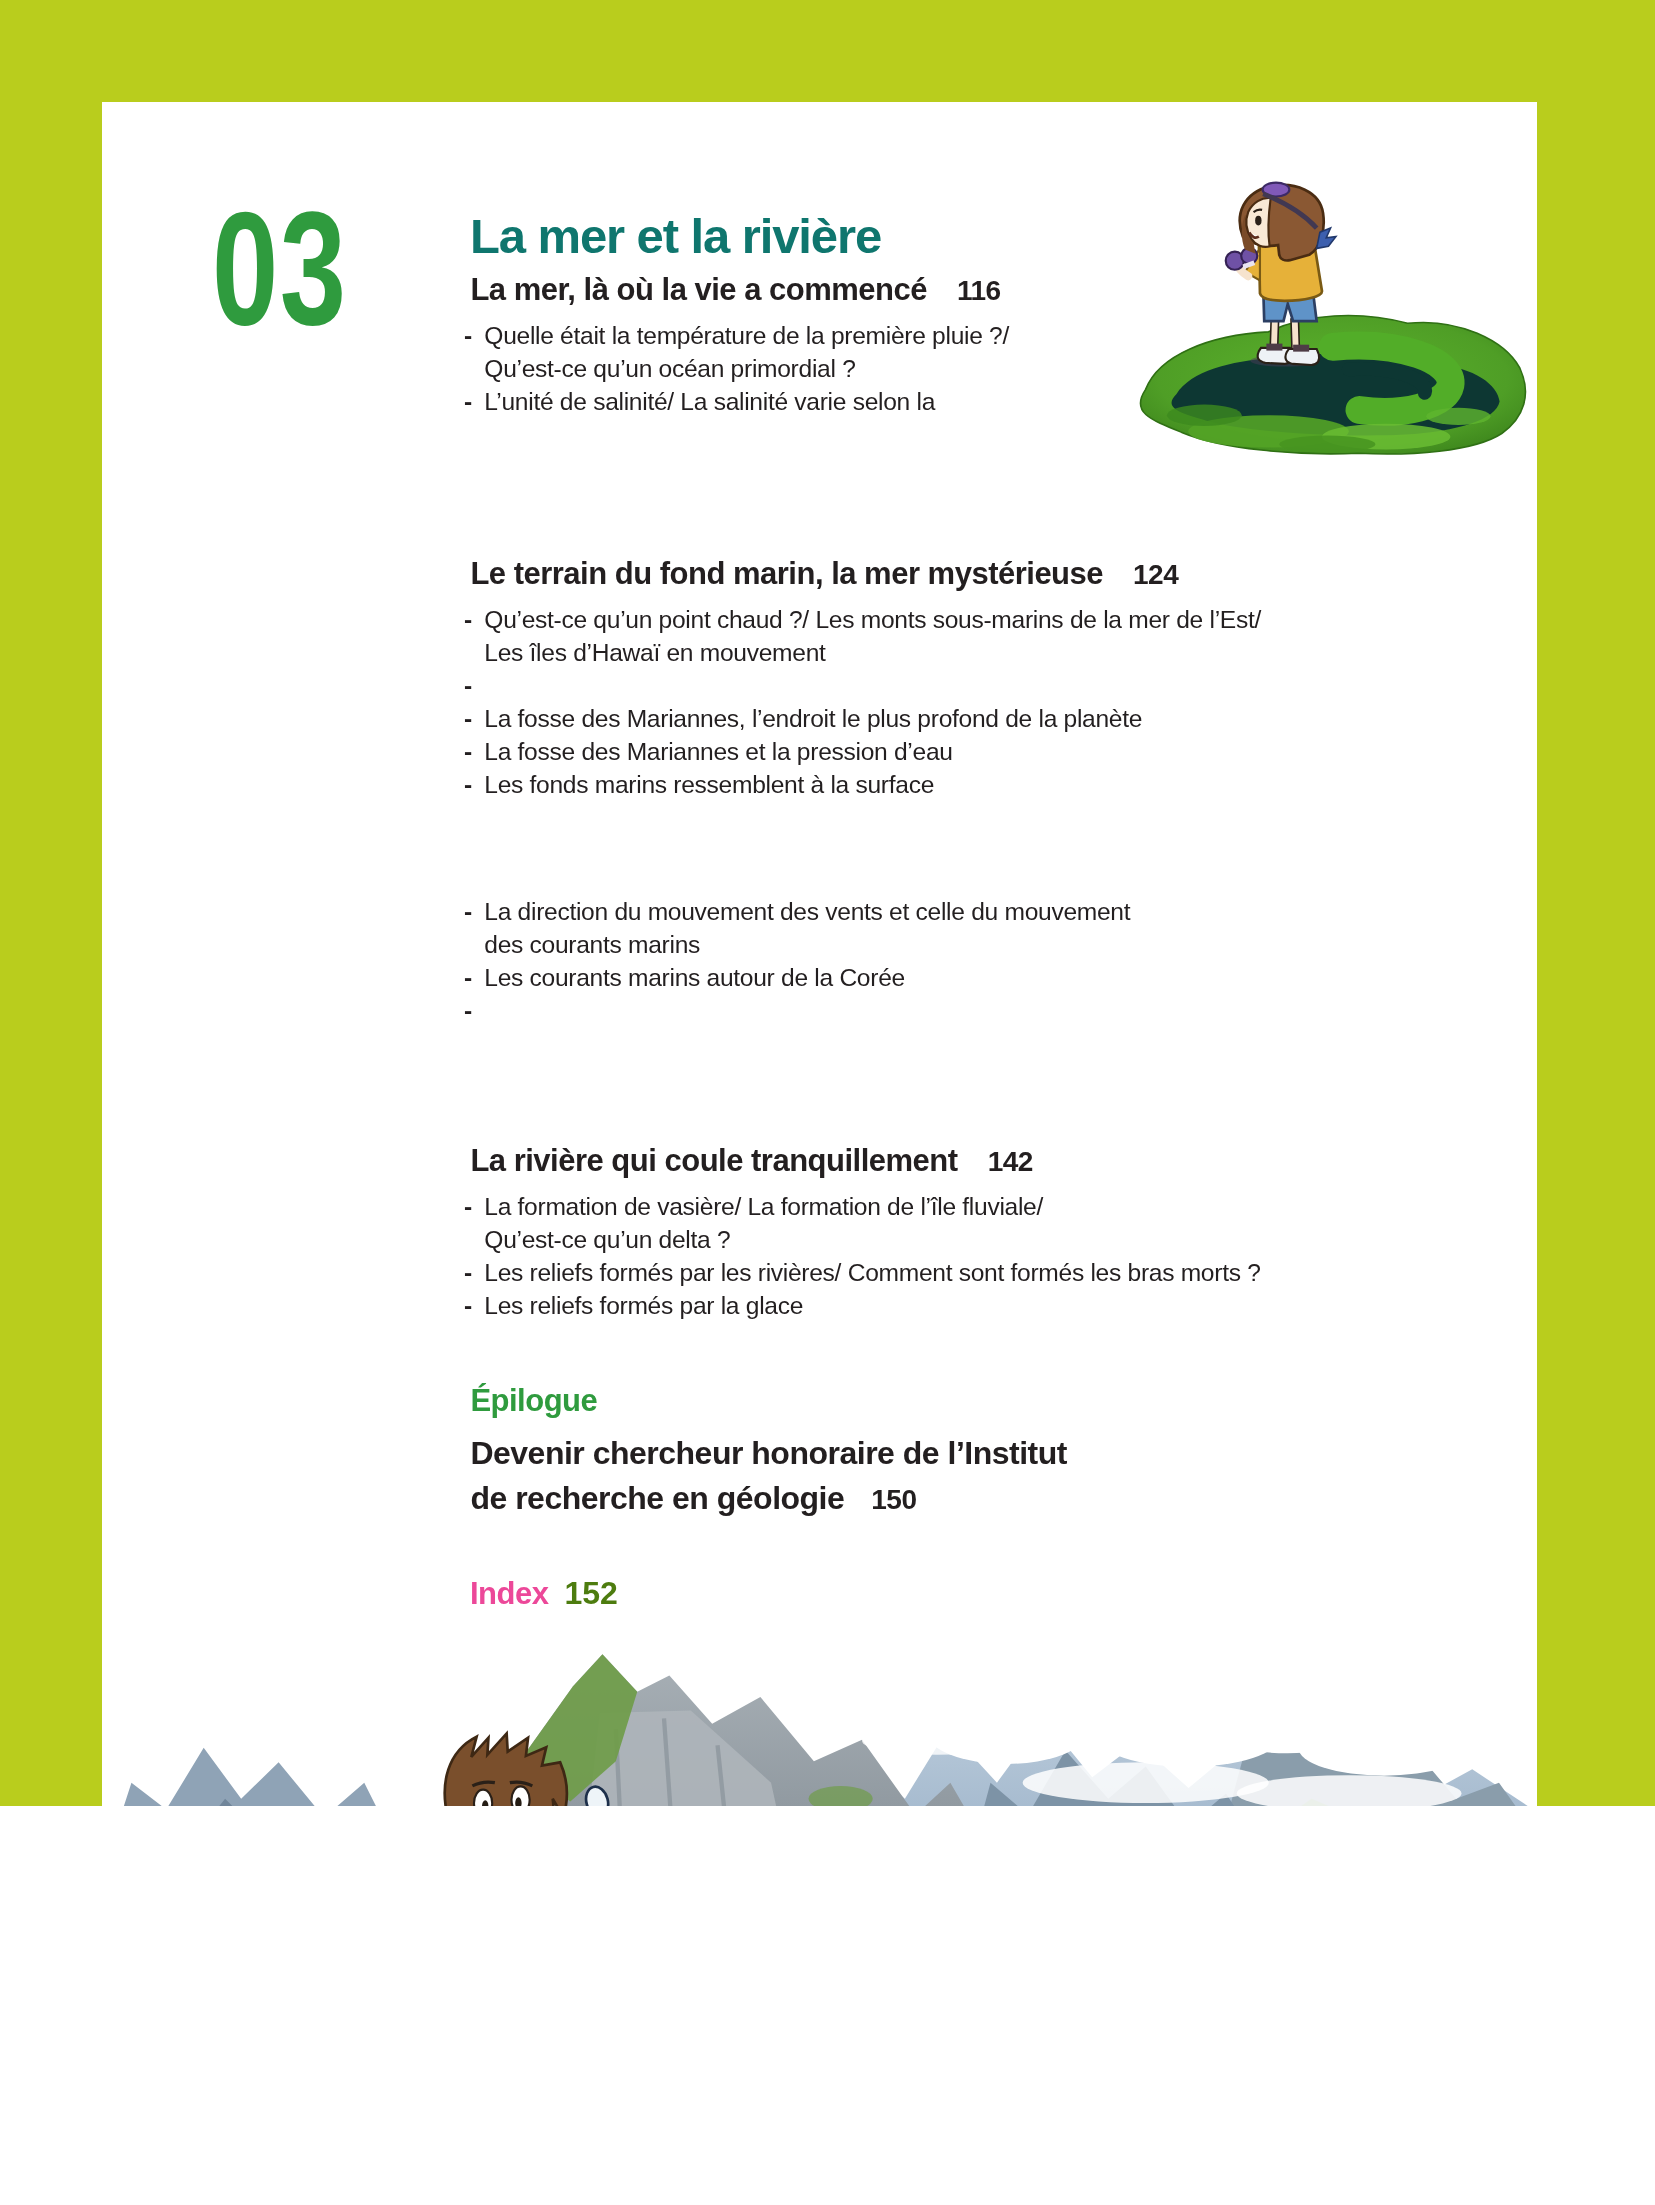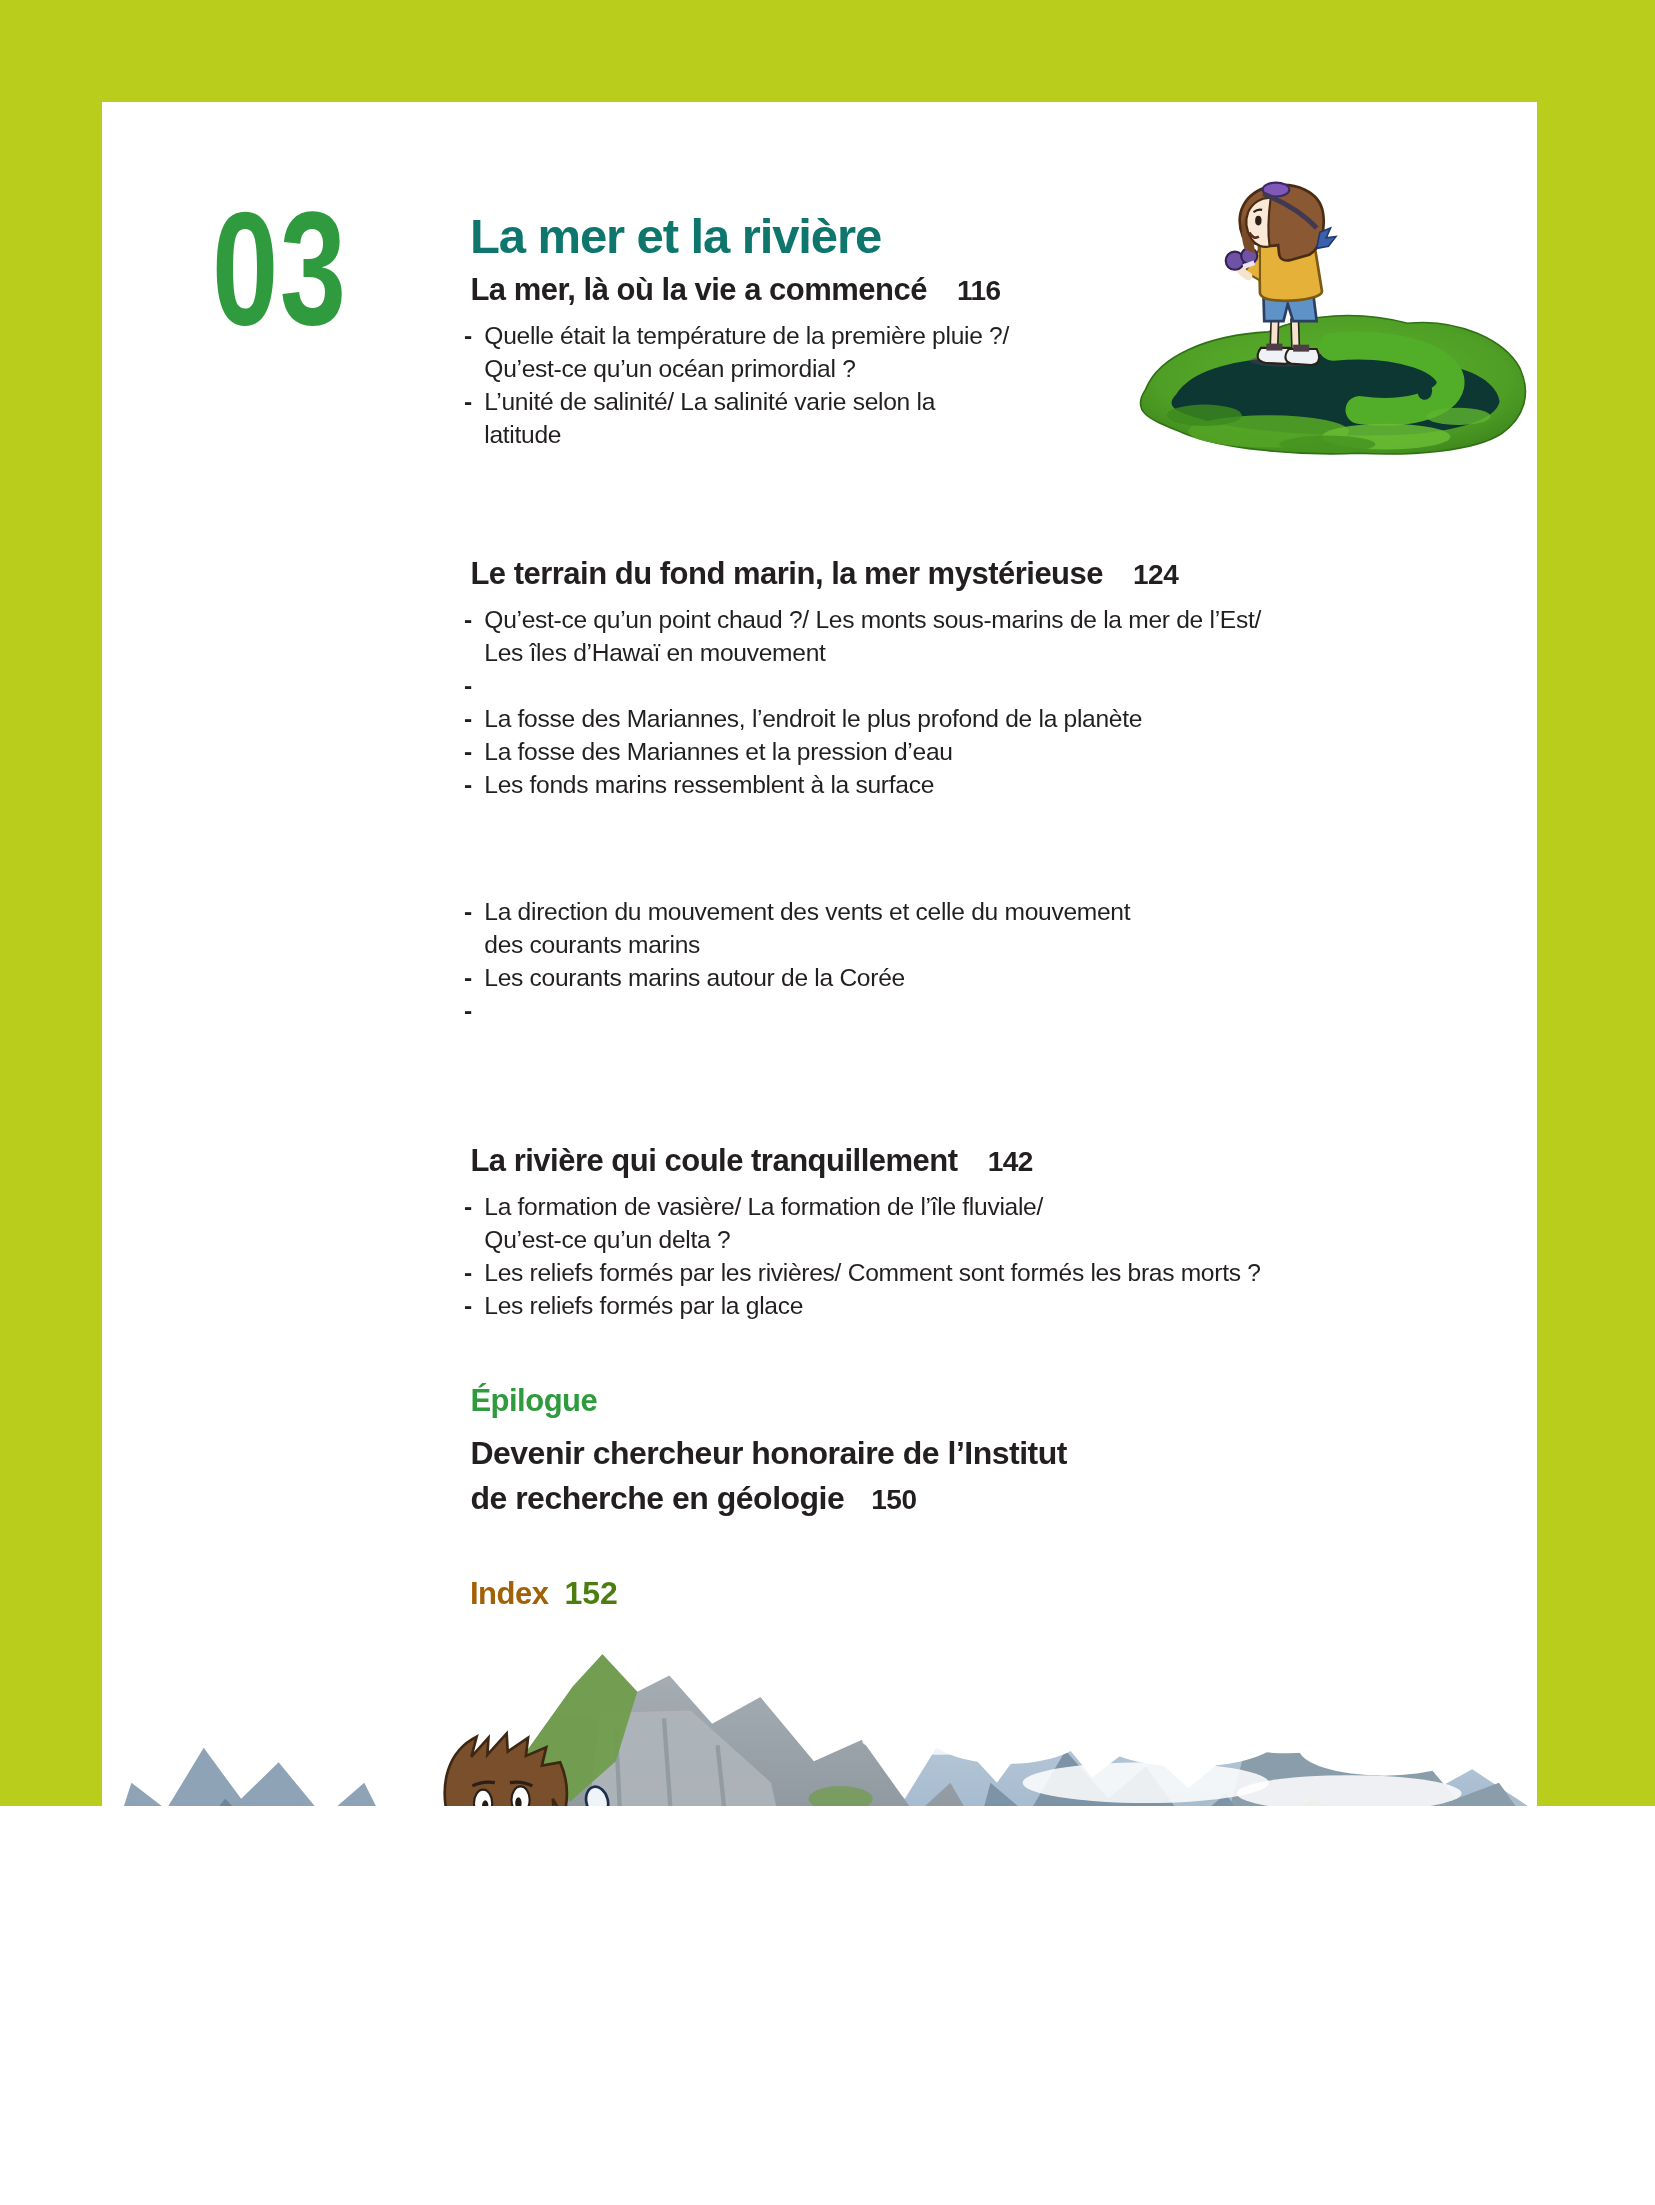--- a/index.html
+++ b/index.html
@@ -31,21 +31,21 @@
   .pnum{margin-left:30px;font-size:28px;font-weight:bold;color:#231f20;}
   .item{display:flex;align-items:flex-start;margin:0;}
   .dash{width:20.3px;flex:0 0 20.3px;font-size:24.6px;font-weight:bold;line-height:33px;}
   .lines{min-width:0;}
   .ln{font-size:24.6px;line-height:33px;letter-spacing:-0.3px;}
   .epilogue{position:absolute;left:362px;top:1280px;white-space:nowrap;}
   .ep-label{font-size:31px;font-weight:bold;color:#2f9b3e;line-height:37px;margin:0 0 11.8px 6.4px;letter-spacing:-0.5px;}
   .ep-line{font-size:32px;font-weight:bold;color:#231f20;line-height:45px;letter-spacing:-0.5px;margin-left:6.4px;}
   .ep-line .pnum{margin-left:27px;}
   .index-row{position:absolute;left:368px;top:1473px;display:flex;align-items:baseline;white-space:nowrap;}
-  .idx-label{font-size:31px;font-weight:bold;color:#a16207;letter-spacing:-0.5px;}
+  .idx-label{font-size:31px;font-weight:bold;color:#ec4899;letter-spacing:-0.5px;}
   .idx-page{font-size:32px;font-weight:bold;color:#4d7c0f;margin-left:16px;}
   .kid{position:absolute;left:1006px;top:79px;width:428px;height:383px;}
   .photo{position:absolute;left:0;top:1520px;width:1435px;height:466px;display:block;}
 </style>
 </head>
 <body>
 
 <div class="canvas">
   <div class="paper">
 
@@ -105,21 +105,20 @@
         <span class="dash">-</span>
         <div class="lines">
           <div class="ln">Quelle était la température de la première pluie ?/</div>
           <div class="ln">Qu’est-ce qu’un océan primordial ?</div>
         </div>
       </div>
       <div class="item">
         <span class="dash">-</span>
         <div class="lines">
           <div class="ln">L’unité de salinité/ La salinité varie selon la</div>
-          <div class="ln">latitude</div>
         </div>
       </div>
     </section>
 
     <section class="sec" style="top:453px">
       <div class="shead"><span>Le terrain du fond marin, la mer mystérieuse</span><span class="pnum">124</span></div>
       <div class="item">
         <span class="dash">-</span>
         <div class="lines">
           <div class="ln">Qu’est-ce qu’un point chaud ?/ Les monts sous-marins de la mer de l’Est/</div>

